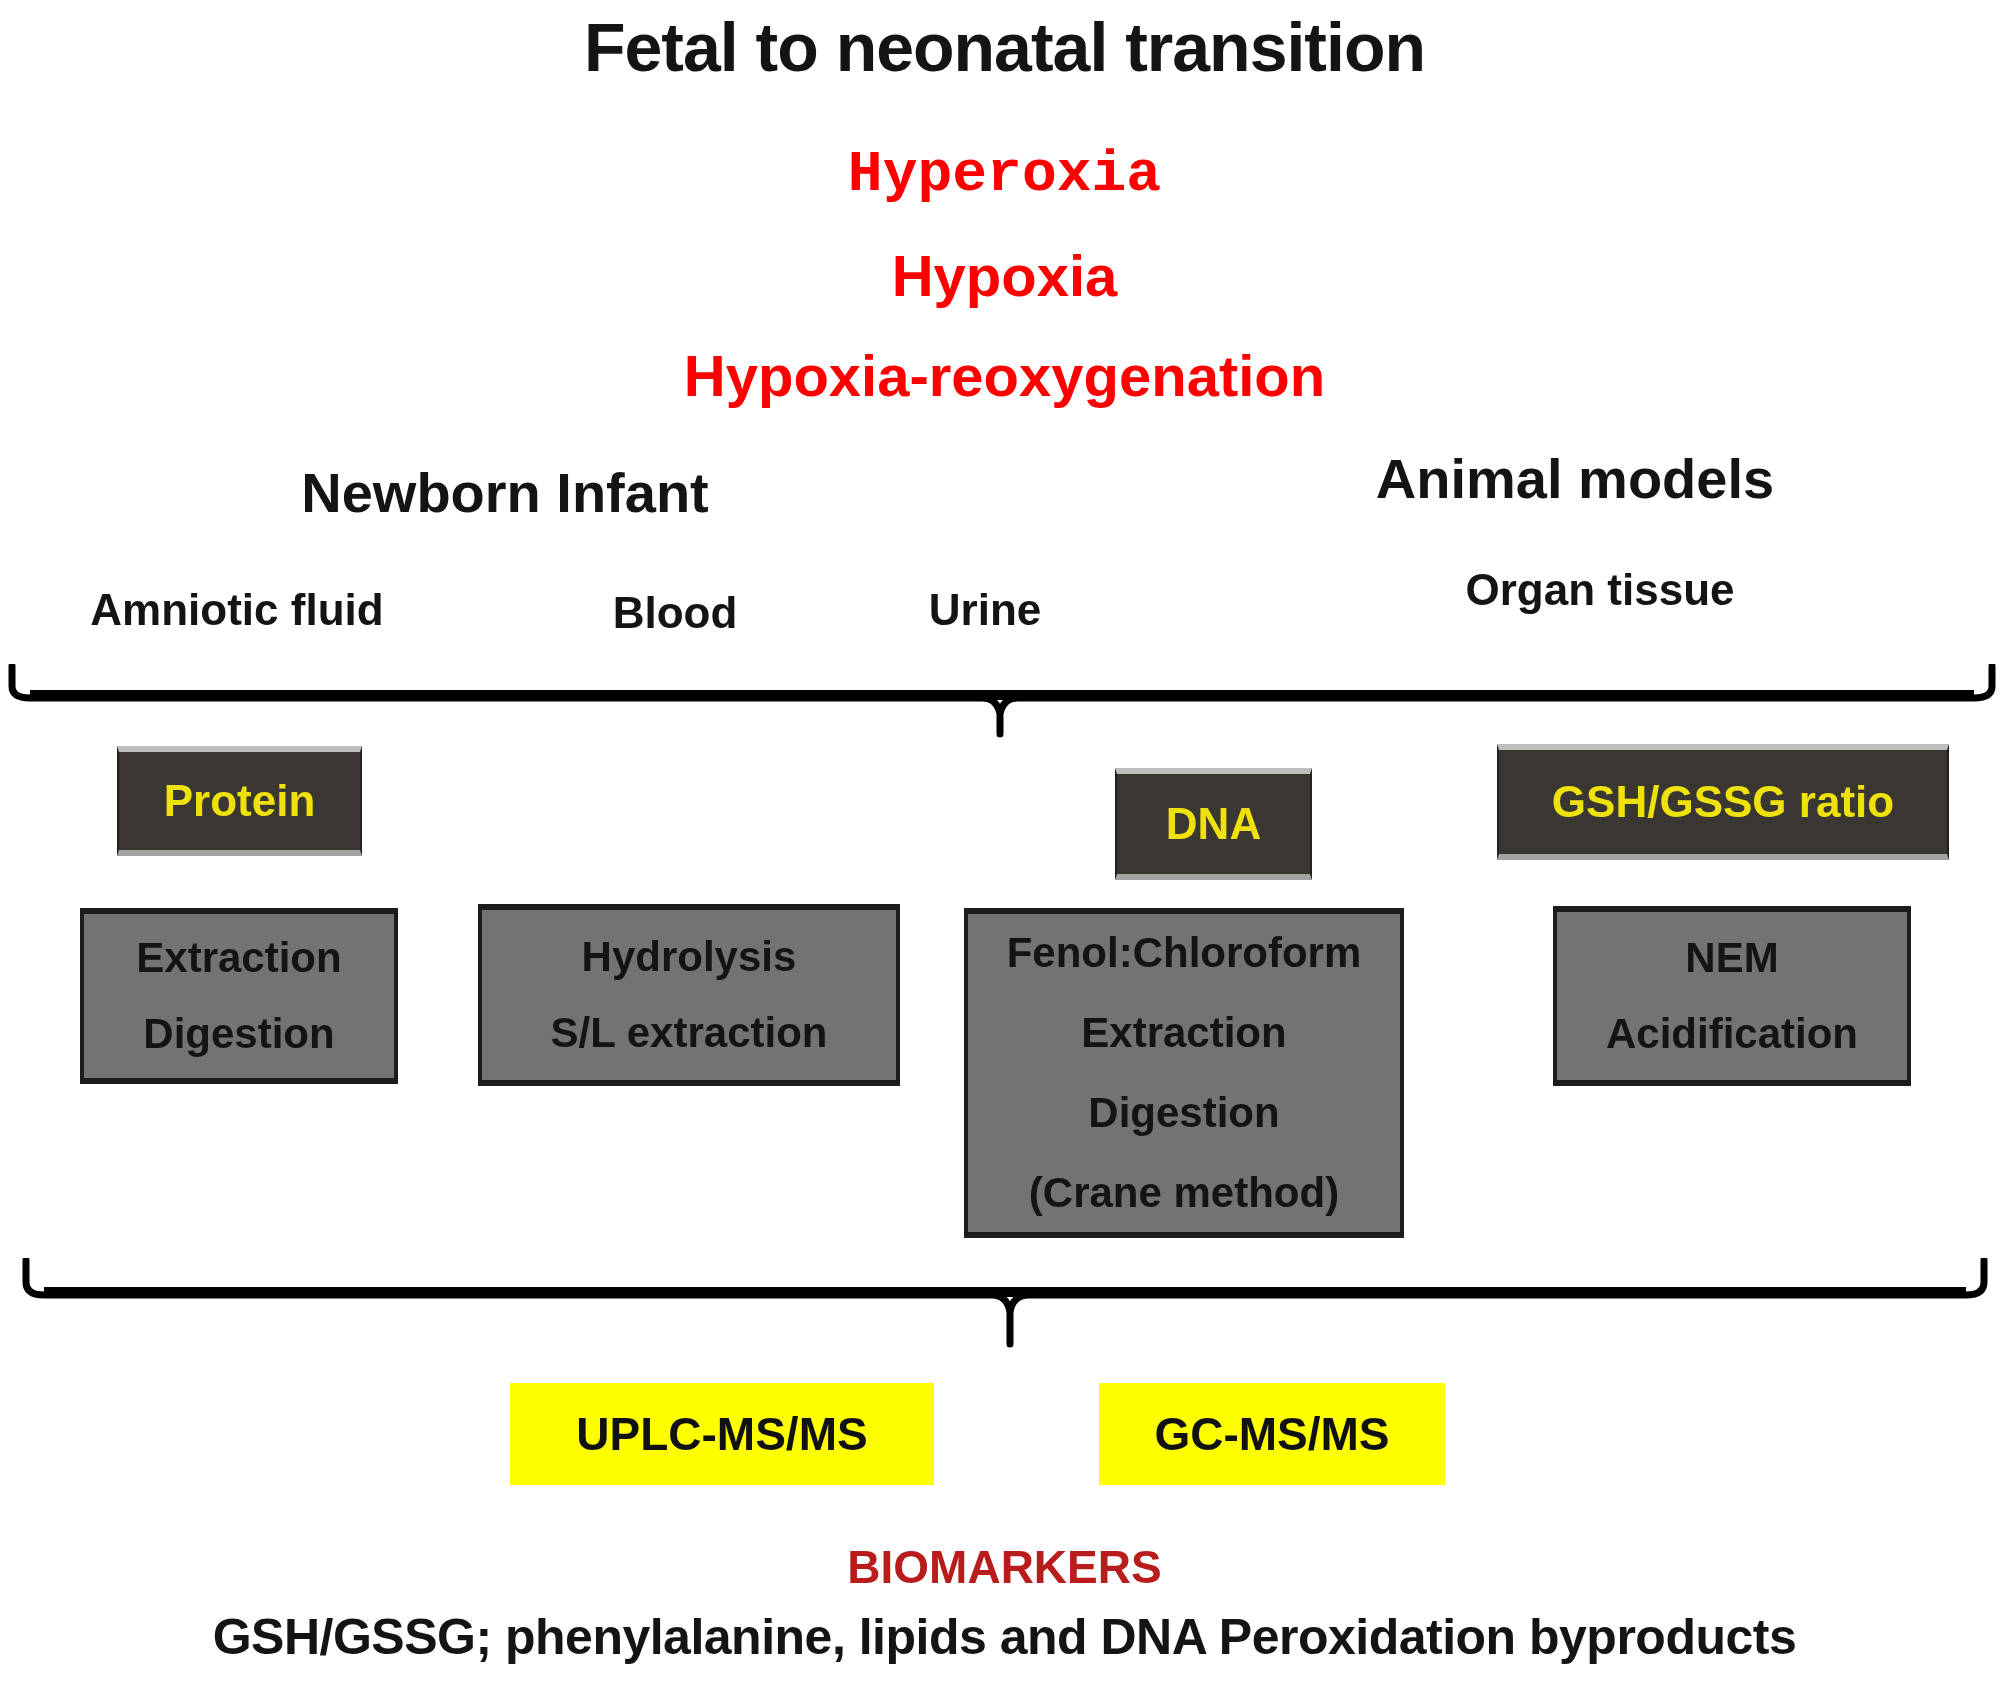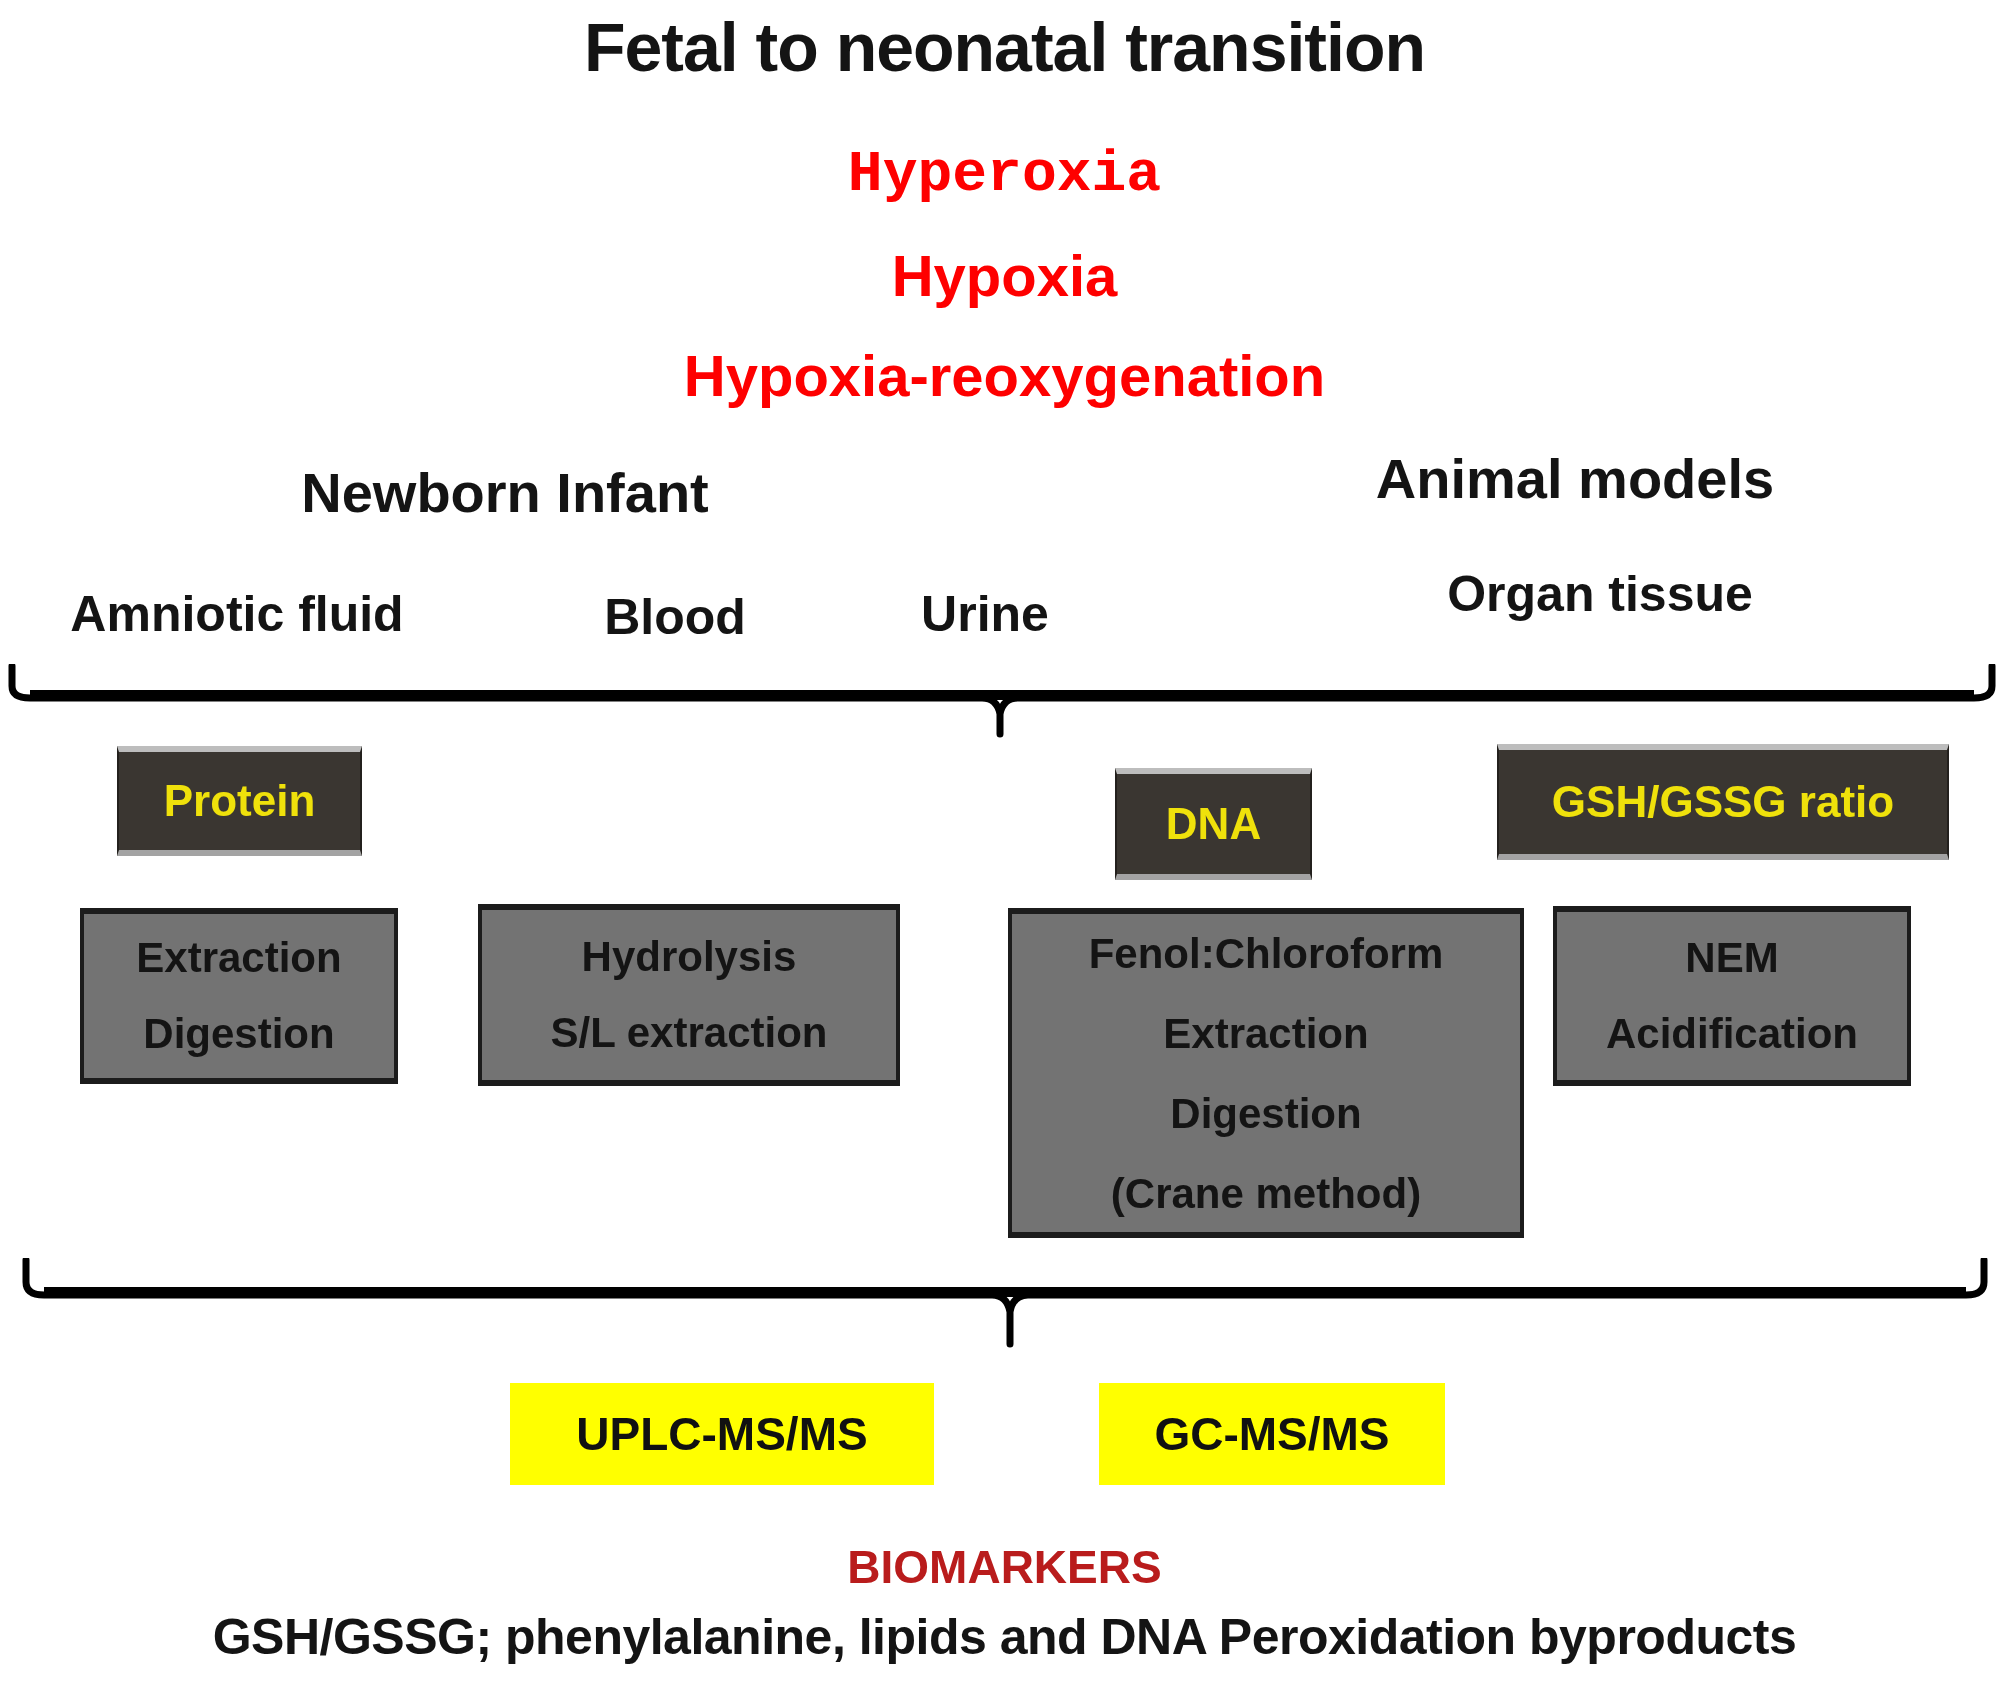--- a/index.html
+++ b/index.html
@@ -17,21 +17,21 @@
 
   .title{
     top:8px;left:0;right:0;text-align:center;
     font-size:68px;font-weight:700;color:#141414;letter-spacing:-1px;
   }
   .stressor{
     left:0;right:0;text-align:center;
     font-size:58px;font-weight:700;color:#fe0000;
   }
   .subject{font-size:56px;font-weight:700;color:#141414;}
-  .sample{font-size:50px;font-weight:700;color:#141414;}
+  .sample{font-size:44px;font-weight:700;color:#141414;}
 
   .analyte{
     background:#3a3631;
     border-top:6px solid #bdbdbd;
     border-bottom:6px solid #a3a3a3;
     border-left:2px solid #23201d;
     border-right:2px solid #23201d;
     color:#efe10b;
     font-size:44px;font-weight:600;
     display:flex;align-items:center;justify-content:center;
@@ -104,21 +104,21 @@
   </div>
 
   <div class="abs prep prep-2" style="left:80px;top:908px;width:318px;height:176px;">
     <span class="line">Extraction</span>
     <span class="line">Digestion</span>
   </div>
   <div class="abs prep prep-2" style="left:478px;top:904px;width:422px;height:182px;">
     <span class="line">Hydrolysis</span>
     <span class="line">S/L extraction</span>
   </div>
-  <div class="abs prep prep-4" style="left:1008px;top:908px;width:516px;height:330px;justify-content:space-between;">
+  <div class="abs prep prep-4" style="left:964px;top:908px;width:440px;height:330px;">
     <span class="line">Fenol:Chloroform</span>
     <span class="line">Extraction</span>
     <span class="line">Digestion</span>
     <span class="line">(Crane method)</span>
   </div>
   <div class="abs prep prep-2" style="left:1553px;top:906px;width:358px;height:180px;">
     <span class="line">NEM</span>
     <span class="line">Acidification</span>
   </div>
 

